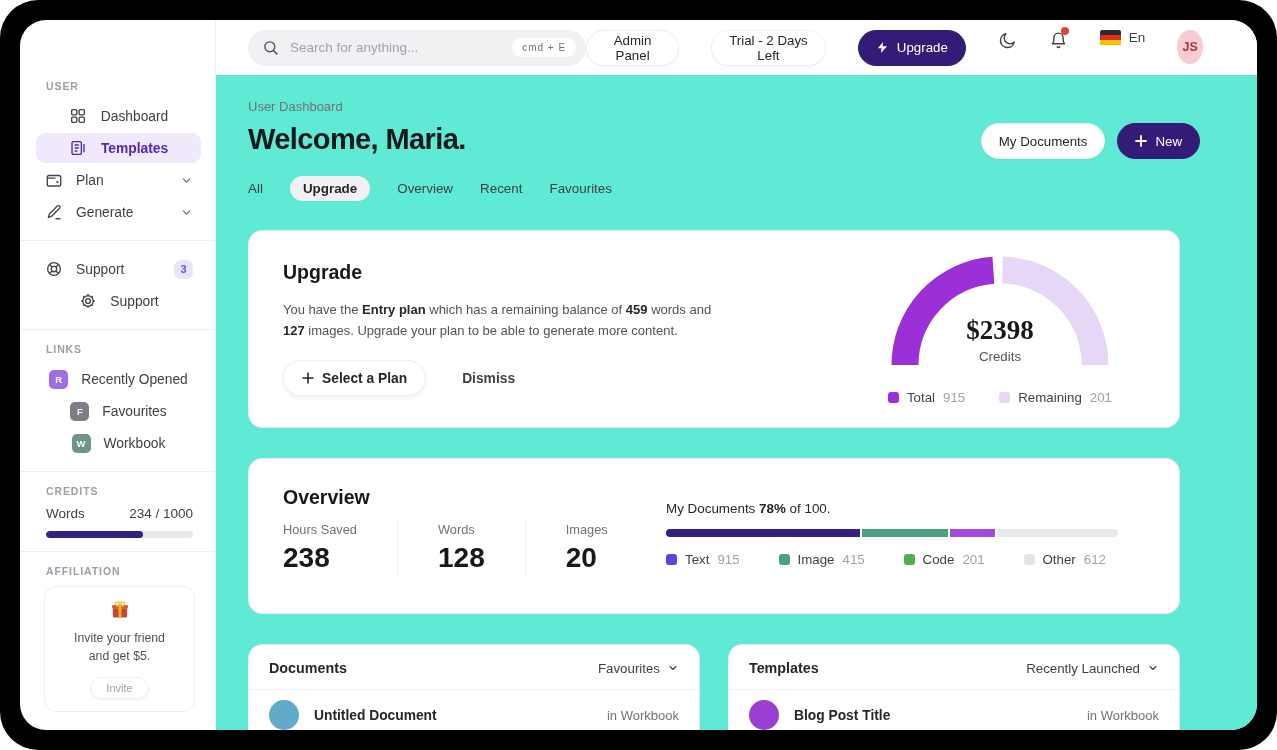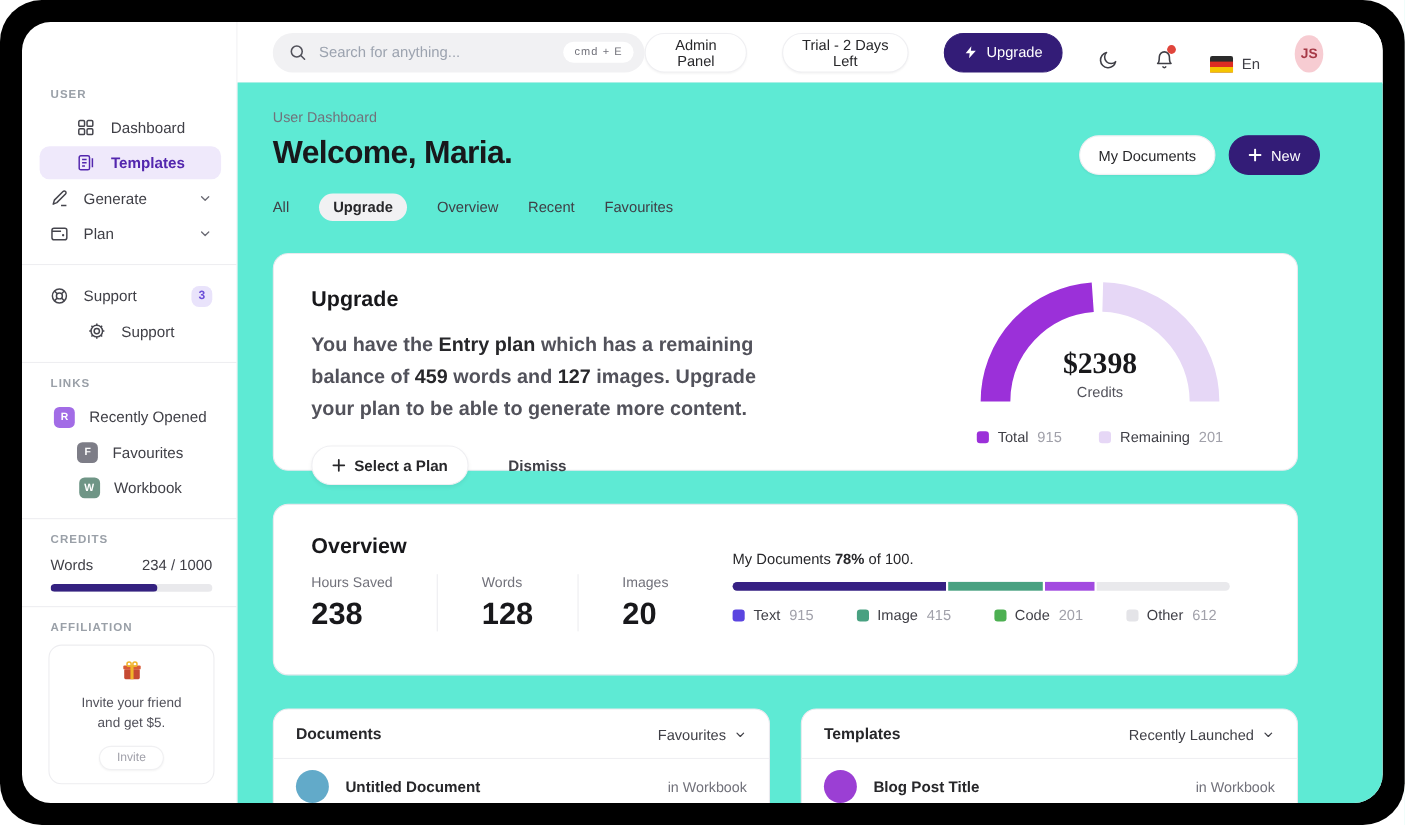--- a/index.html
+++ b/index.html
@@ -25,21 +25,21 @@
   .aff-card{border:1px solid #ededf0;border-radius:12px;padding:13px 10px 12px;text-align:center;margin-top:4px;}
   .aff-text{font-size:12.3px;color:#52525b;line-height:1.45;margin-top:6px;}
   .invite-btn{display:inline-block;margin-top:11px;padding:4px 15px;border-radius:13px;border:1px solid #f0f0f2;box-shadow:0 1px 2px rgba(0,0,0,.05);font-size:11px;color:#a1a1aa;background:#fff;cursor:pointer;}
 
   
   .topbar{position:absolute;left:196px;right:0;top:0;height:56px;border-bottom:1px solid #eeeef1;display:flex;align-items:center;padding:0 54px 0 32px;background:#fff;}
   .search{position:relative;width:368px;height:36px;background:#f1f1f3;border-radius:18px;display:flex;align-items:center;padding:0 10px 0 14px;}
   .search input{border:none;outline:none;background:transparent;font-size:13.5px;color:#3f3f46;margin-left:9px;flex:1;font-family:inherit;}
   .search input::placeholder{color:#9ca3af;}
   .kbd{background:#fff;border-radius:12px;padding:4px 10px;font-size:10px;letter-spacing:1px;color:#71717a;white-space:nowrap;}
-  .top-right{margin-left:auto;display:flex;align-items:flex-end;gap:32px;}
+  .top-right{margin-left:auto;display:flex;align-items:flex-start;gap:32px;}
   .pill{height:36px;border-radius:18px;font-size:13.3px;font-weight:500;display:flex;align-items:center;padding:0 17px;border:1px solid #efeff2;cursor:pointer;font-family:inherit;}
   .pill.light{background:#fff;color:#27272a;box-shadow:0 1px 2px rgba(0,0,0,.05);}
   .pill.dark{background:#331c77;color:#fff;border-color:#331c77;gap:8px;}
   .tb-ic{width:22px;height:22px;display:flex;align-items:center;justify-content:center;color:#3f3f46;cursor:pointer;position:relative;}
   .dot{position:absolute;right:-1px;top:-3px;width:8px;height:8px;border-radius:50%;background:#e0453c;}
   .lang{display:flex;align-items:center;gap:8px;font-size:13.5px;color:#3f3f46;cursor:pointer;}
   .avatar{width:34px;height:34px;border-radius:50%;background:#f7ccd2;color:#a63946;font-size:12.5px;font-weight:700;display:flex;align-items:center;justify-content:center;cursor:pointer;}
 
   
   .main{position:absolute;left:196px;right:0;top:55px;bottom:0;padding:24px 0 0 32px;overflow:hidden;background:#5eead4;}
@@ -47,21 +47,21 @@
   .breadcrumb{font-size:13px;color:#71717a;}
   h1.welcome{font-size:29px;font-weight:800;color:#18181b;letter-spacing:-.6px;margin:9px 0 0 0;}
   .head-actions{margin-left:auto;margin-top:24px;display:flex;gap:12px;align-items:center;}
   .tabs{display:flex;align-items:center;gap:27px;margin-top:17px;font-size:13.4px;color:#3f3f46;}
   .tab{cursor:pointer;padding:5px 0;}
   .tab.active{background:#f1f1f3;border-radius:15px;padding:5px 13px;font-weight:600;color:#27272a;}
 
   .card{background:#fff;border:1px solid #e9e9ee;border-radius:14px;width:932px;}
   .upgrade-card{margin-top:29px;height:198px;position:relative;padding:30px 34px;}
   .card-title{font-size:19.5px;font-weight:700;color:#18181b;}
-  .upg-body{margin-top:15px;width:442px;font-size:18px;line-height:1.62;color:#52525b;font-weight:bold;}
+  .upg-body{margin-top:15px;width:442px;font-size:13px;line-height:1.62;color:#52525b;}
   .upg-body b{color:#27272a;}
   .upg-actions{margin-top:19px;display:flex;align-items:center;gap:30px;}
   .btn-plan{height:36px;border-radius:18px;background:#fff;border:1px solid #efeff2;box-shadow:0 2px 4px rgba(0,0,0,.06);font-size:13.8px;font-weight:600;color:#27272a;display:flex;align-items:center;gap:8px;padding:0 18px;cursor:pointer;font-family:inherit;}
   .btn-dismiss{font-size:13.8px;font-weight:600;color:#3f3f46;background:none;border:none;cursor:pointer;font-family:inherit;}
 
   .gauge-wrap{position:absolute;right:64px;top:22px;width:230px;text-align:center;}
   .gauge-box{position:relative;width:224px;height:126px;margin:0 auto;}
   .gauge-center-value{position:absolute;left:0;right:0;top:62px;font-size:27px;font-weight:800;color:#18181b;font-family:Liberation Serif, serif;}
   .gauge-center-label{position:absolute;left:0;right:0;top:96px;font-size:13.3px;color:#52525b;}
   .gauge-legend{display:flex;justify-content:center;gap:34px;margin-top:11px;font-size:13.3px;color:#3f3f46;}
@@ -122,42 +122,42 @@
               <rect x="4" y="3.5" width="12.5" height="17" rx="2"></rect>
               <path d="M7.5 8h5.5M7.5 12h5.5M7.5 16h3.5"></path>
               <path d="M20 6.5v11"></path>
             </svg>
       </span>
       <span class="s-txt">Templates</span>
     </div>
 
     <div class="s-item">
       <span class="s-ic">
-        <svg width="18" height="18" viewBox="0 0 24 24" fill="none" stroke="#45454d" stroke-width="1.8" stroke-linejoin="round">
-              <path d="M4.5 19.5l1.4-4.9L16.4 4.1a2.1 2.1 0 0 1 3 3L8.9 17.6 4.5 19.5z"></path>
-              <path d="M14 21h6.5"></path>
-            </svg>
-      </span>
-      <span class="s-txt">Generate</span>
-      <span class="s-chev">
-        <svg width="13" height="13" viewBox="0 0 24 24" fill="none" stroke="currentColor" stroke-width="2.2" stroke-linecap="round" stroke-linejoin="round">
-              <polyline points="6 9 12 15 18 9"></polyline>
-            </svg>
-      </span>
-    </div>
-
-    <div class="s-item">
-      <span class="s-ic">
         <svg width="18" height="18" viewBox="0 0 24 24" fill="none" stroke="#45454d" stroke-width="1.8">
               <rect x="3" y="6" width="18" height="14" rx="2.5"></rect>
               <path d="M3 9.5h11"></path>
               <circle cx="16.5" cy="14.5" r="1.4" fill="#45454d" stroke="none"></circle>
             </svg>
       </span>
       <span class="s-txt">Plan</span>
+      <span class="s-chev">
+        <svg width="13" height="13" viewBox="0 0 24 24" fill="none" stroke="currentColor" stroke-width="2.2" stroke-linecap="round" stroke-linejoin="round">
+              <polyline points="6 9 12 15 18 9"></polyline>
+            </svg>
+      </span>
+    </div>
+
+    <div class="s-item">
+      <span class="s-ic">
+        <svg width="18" height="18" viewBox="0 0 24 24" fill="none" stroke="#45454d" stroke-width="1.8" stroke-linejoin="round">
+              <path d="M4.5 19.5l1.4-4.9L16.4 4.1a2.1 2.1 0 0 1 3 3L8.9 17.6 4.5 19.5z"></path>
+              <path d="M14 21h6.5"></path>
+            </svg>
+      </span>
+      <span class="s-txt">Generate</span>
       <span class="s-chev">
         <svg width="13" height="13" viewBox="0 0 24 24" fill="none" stroke="currentColor" stroke-width="2.2" stroke-linecap="round" stroke-linejoin="round">
               <polyline points="6 9 12 15 18 9"></polyline>
             </svg>
       </span>
     </div>
 
     <div class="s-div"></div>
 
     <div class="s-item">

